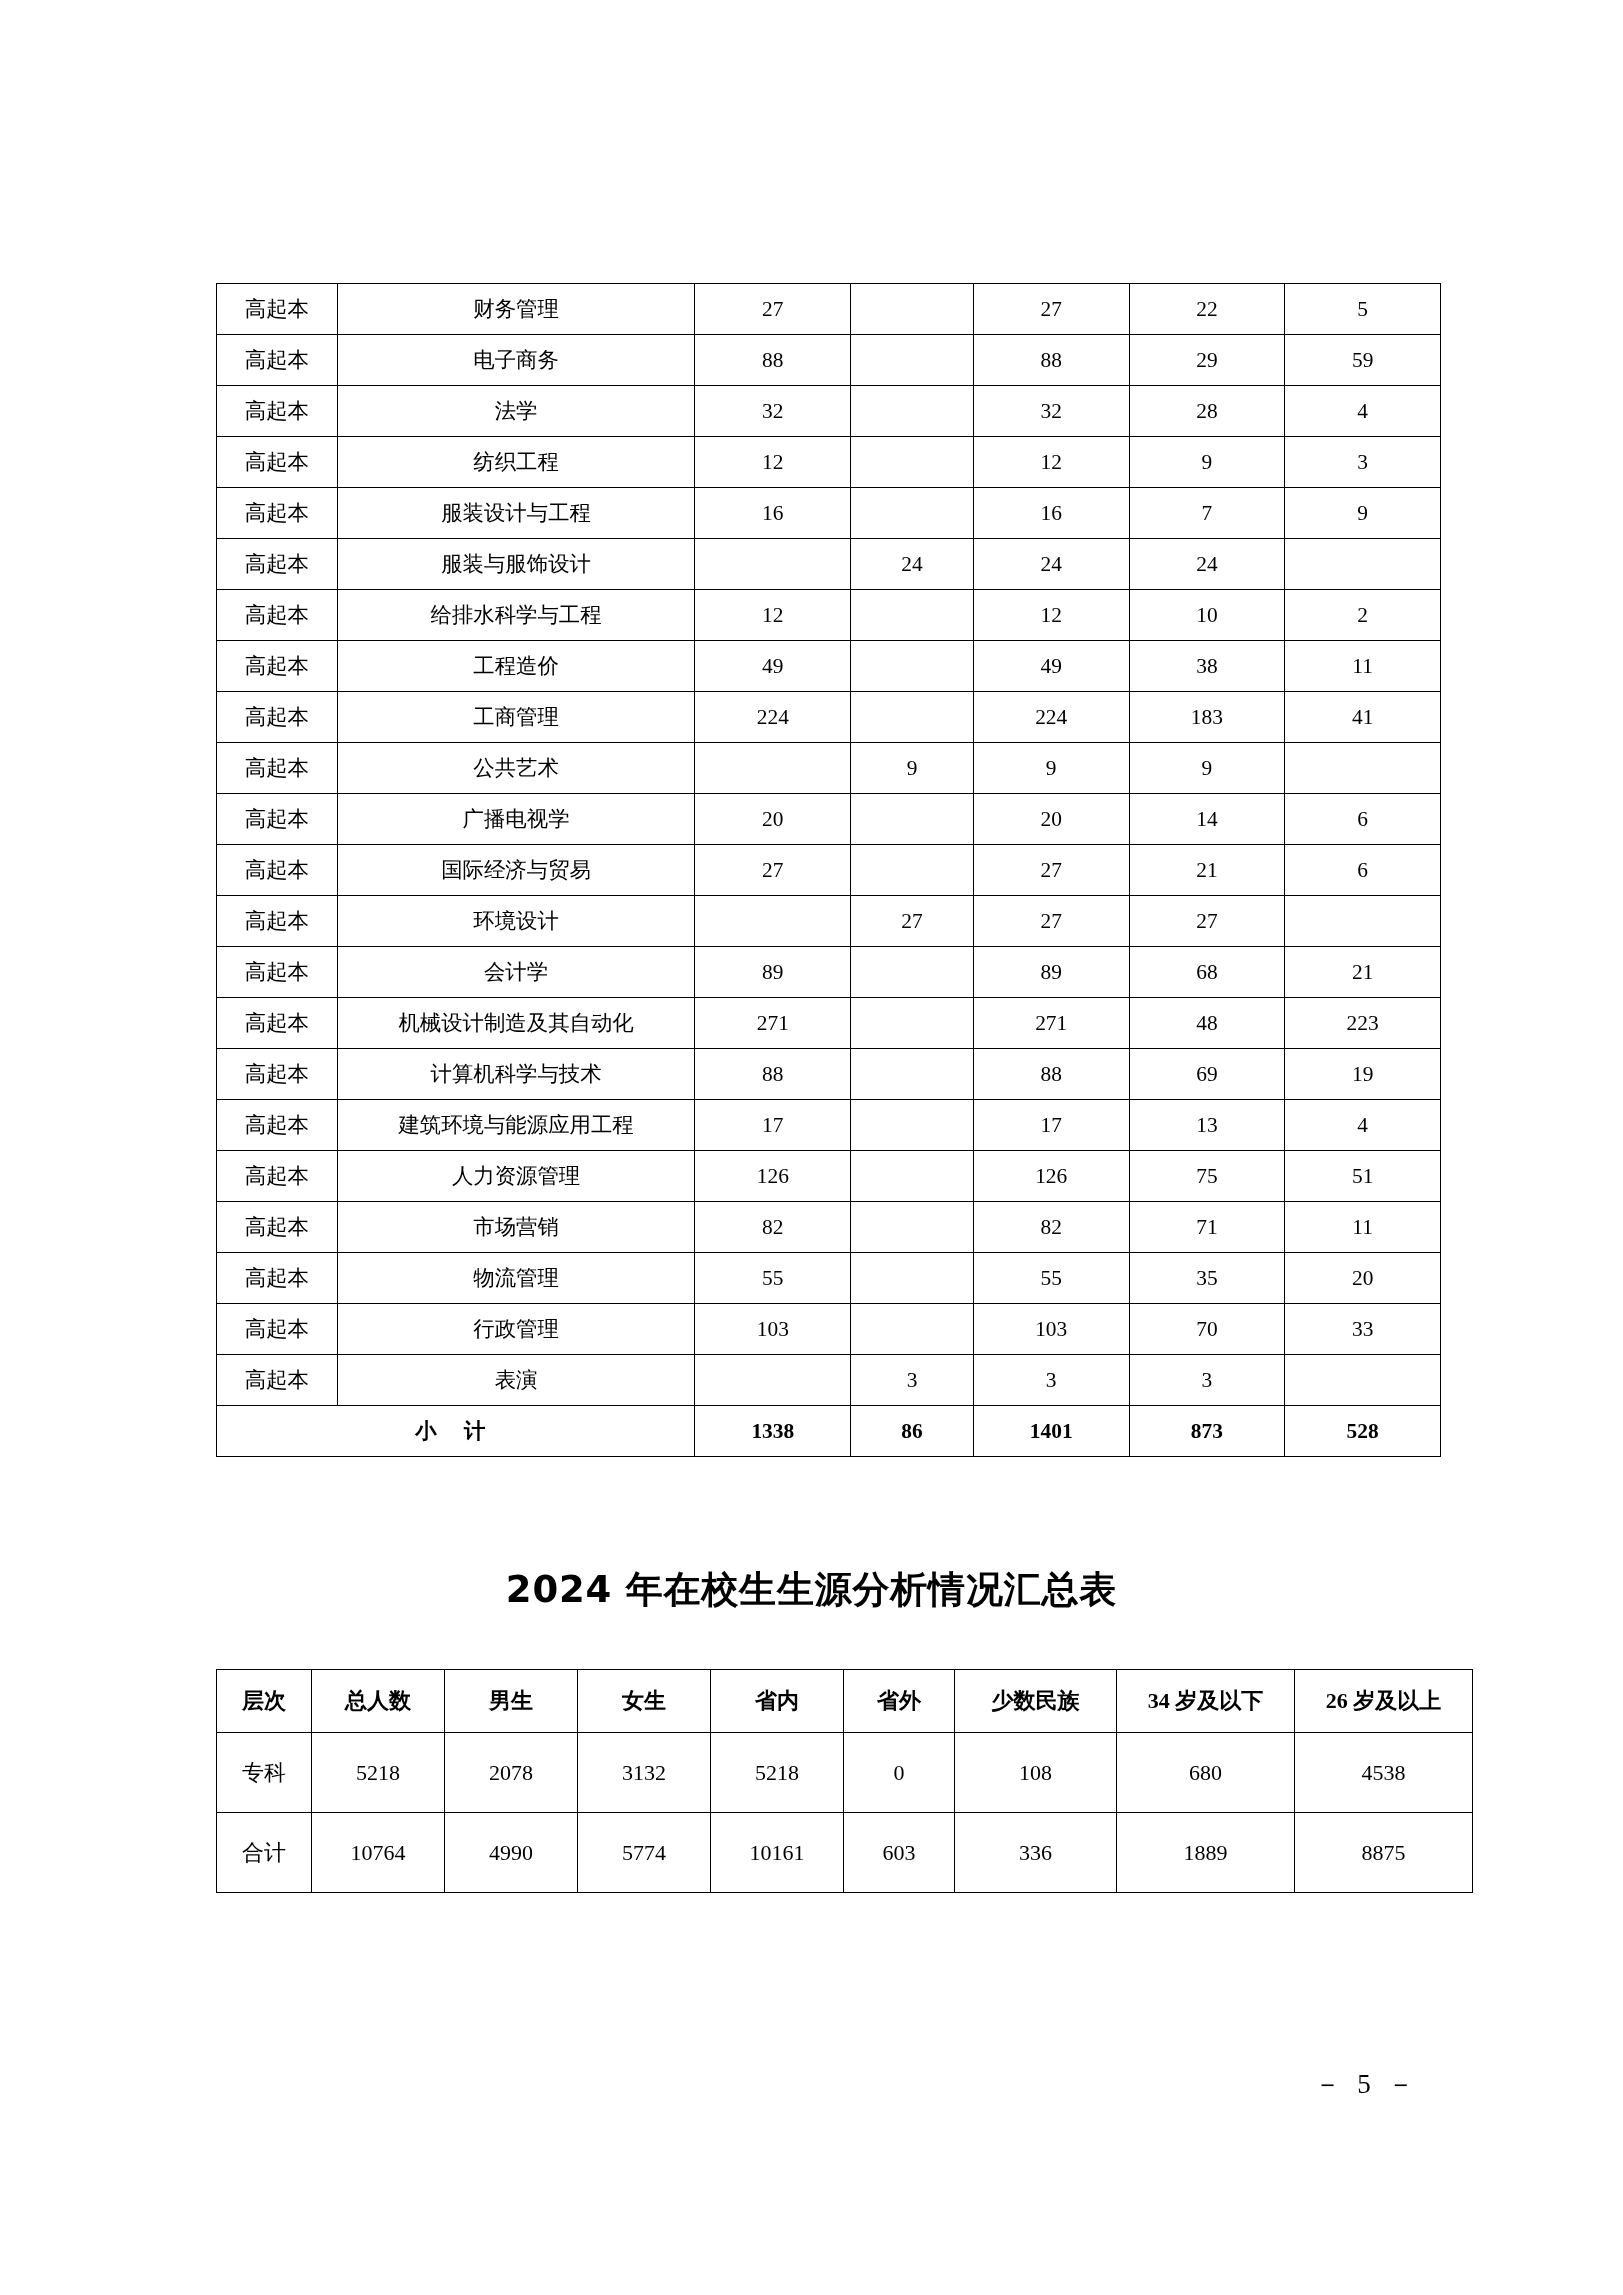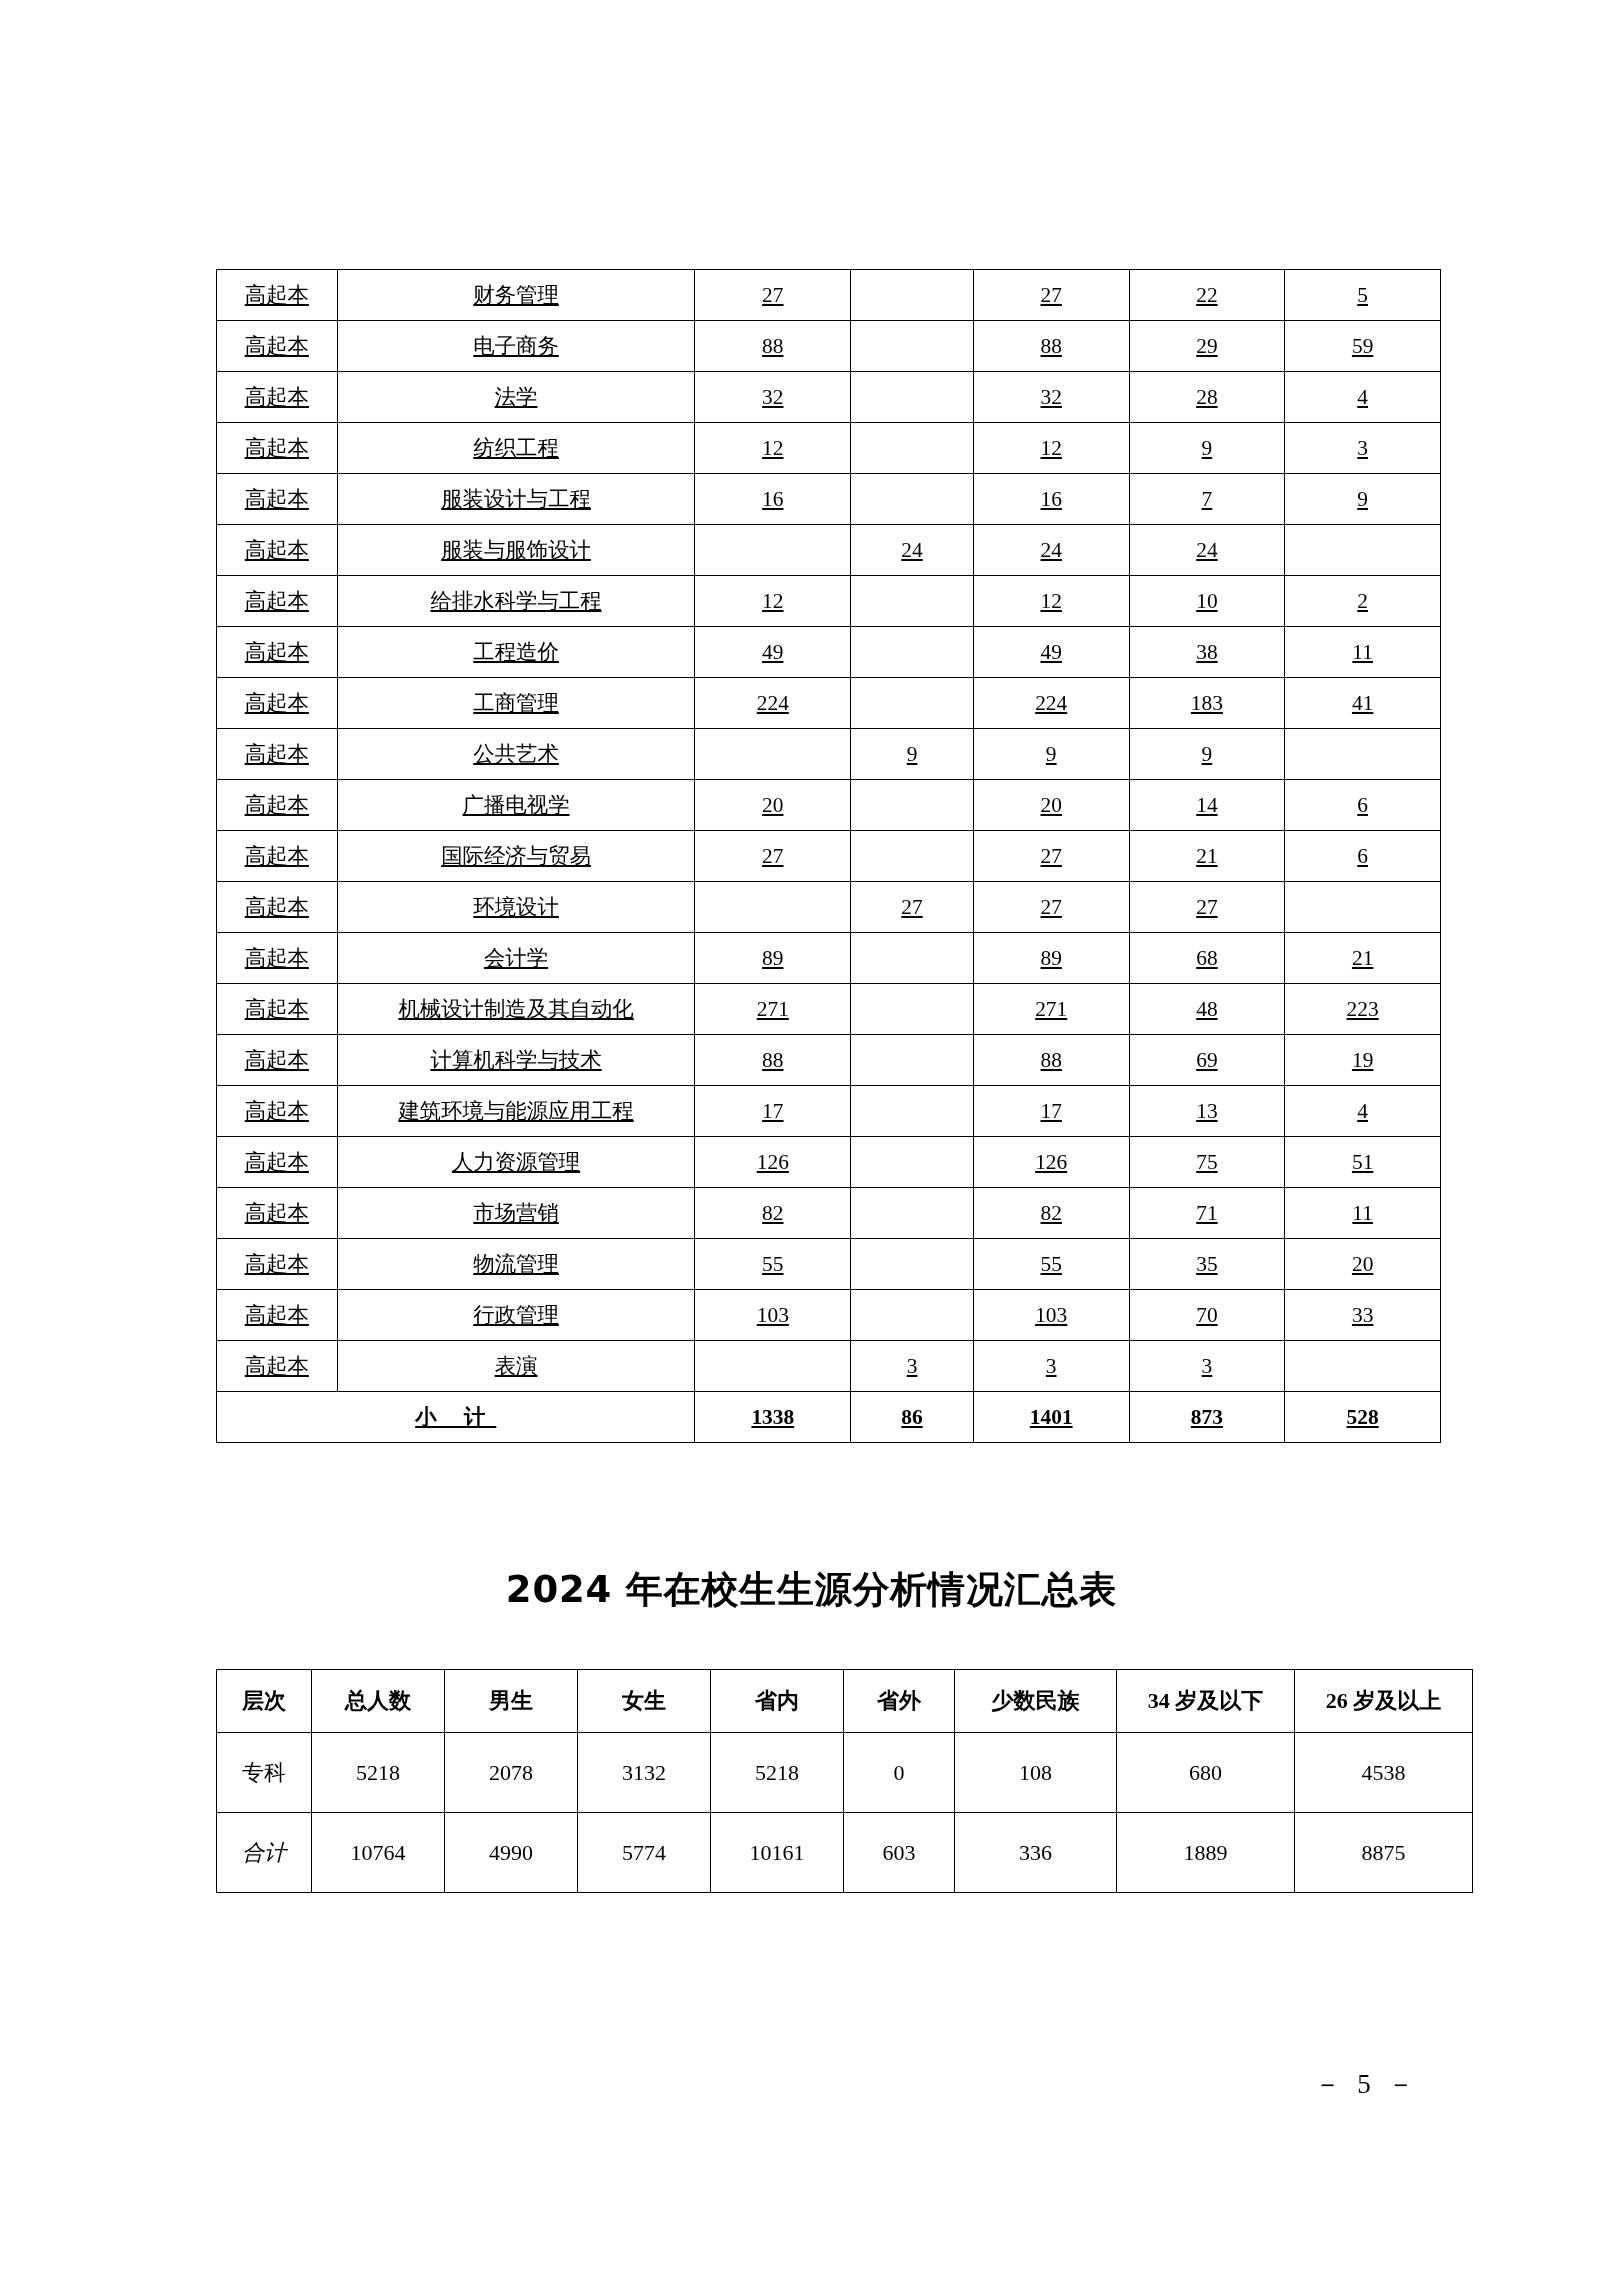--- a/index.html
+++ b/index.html
@@ -19,23 +19,22 @@
     width: 1623px;
     height: 2295px;
     box-sizing: border-box;
     padding: 0;
   }
 
   
   .t1-wrap {
     position: absolute;
     left: 216px;
-    top: 269px;
+    top: 283px;
     width: 1225px;
-    text-decoration: underline;
   }
   table.grid {
     border-collapse: collapse;
     table-layout: fixed;
     width: 100%;
   }
   table.grid td {
     border: 1.6px solid #000000;
     text-align: center;
     vertical-align: middle;
@@ -107,21 +106,21 @@
   .g2-c0 { width: 95px; }
   .g2-c1 { width: 133px; }
   .g2-c2 { width: 133px; }
   .g2-c3 { width: 133px; }
   .g2-c4 { width: 133px; }
   .g2-c5 { width: 111px; }
   .g2-c6 { width: 162px; }
   .g2-c7 { width: 178px; }
   .g2-c8 { width: 178px; }
 
-  .bold { font-weight: bold; font-style: italic; }
+  .bold { font-weight: bold; }
 
   
   .pagenum {
     position: absolute;
     left: 0;
     top: 2066px;
     width: 1419px;
     text-align: right;
     font-size: 27px;
     font-family: "Liberation Serif", "DejaVu Serif", serif;

